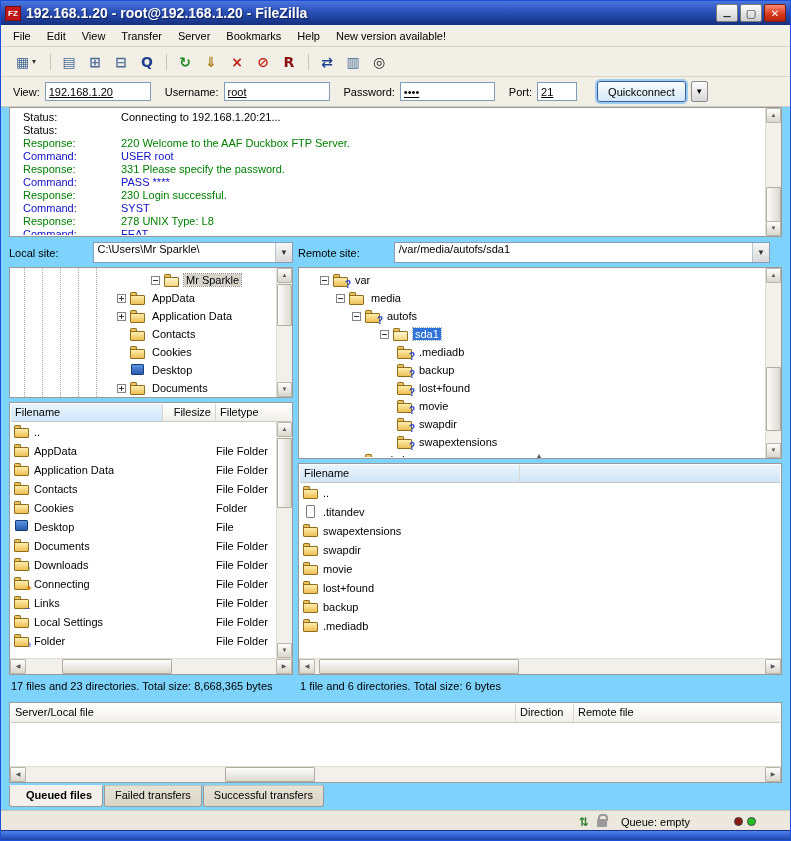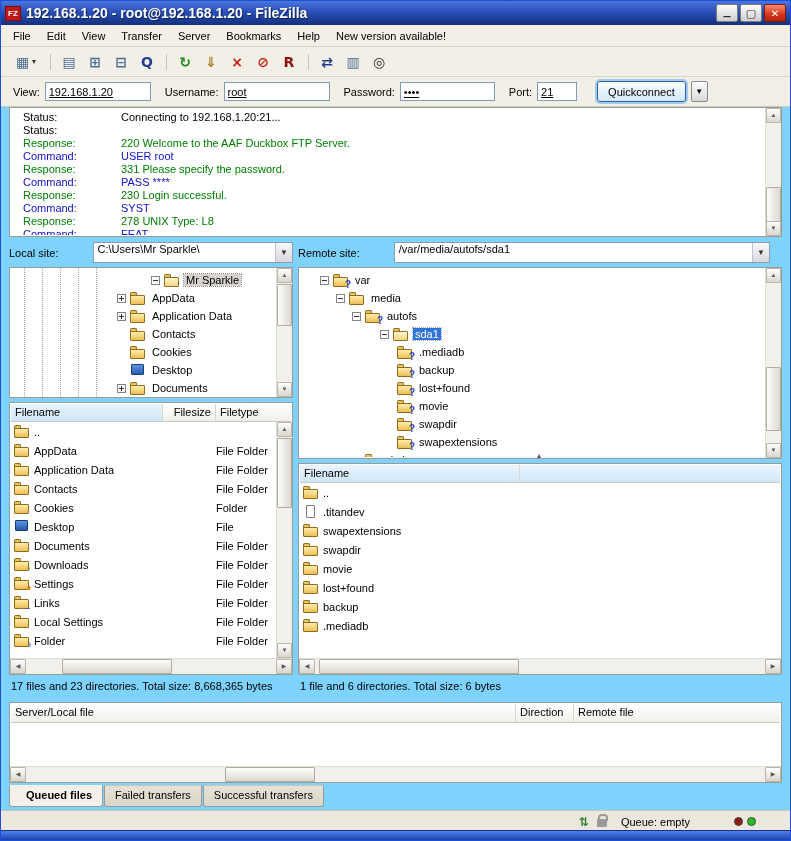--- a/index.html
+++ b/index.html
@@ -624,21 +624,21 @@
           <span class="cell-type" data-name="file-type">File Folder</span>
         </div>
 
         <div class="file-row" data-name="file-row" data-icon="folder-star">
           <span class="cell-name">
             <span class="ic" data-name="file-icon">
               <i class="tab"></i>
               <i class="body"></i>
               <i class="ovl"></i>
             </span>
-            <span data-name="file-name">Settings</span>
+            <span data-name="file-name">Connecting</span>
           </span>
           <span class="cell-size" data-name="file-size"></span>
           <span class="cell-type" data-name="file-type">File Folder</span>
         </div>
 
         <div class="file-row" data-name="file-row" data-icon="folder-link">
           <span class="cell-name">
             <span class="ic" data-name="file-icon">
               <i class="tab"></i>
               <i class="body"></i>

